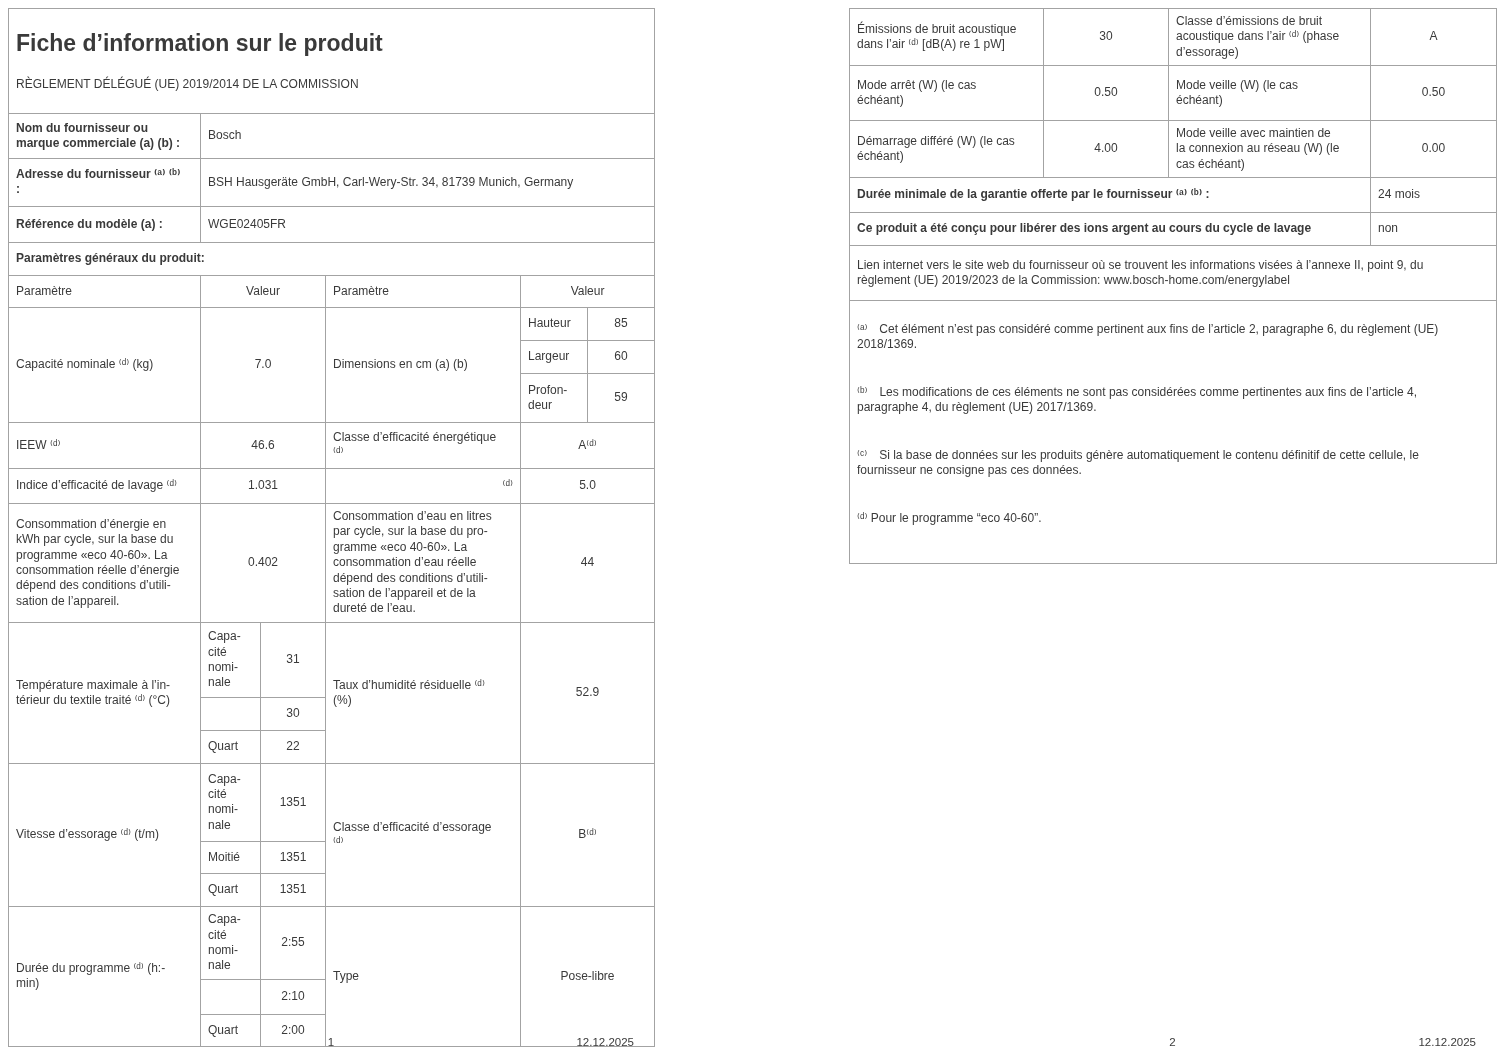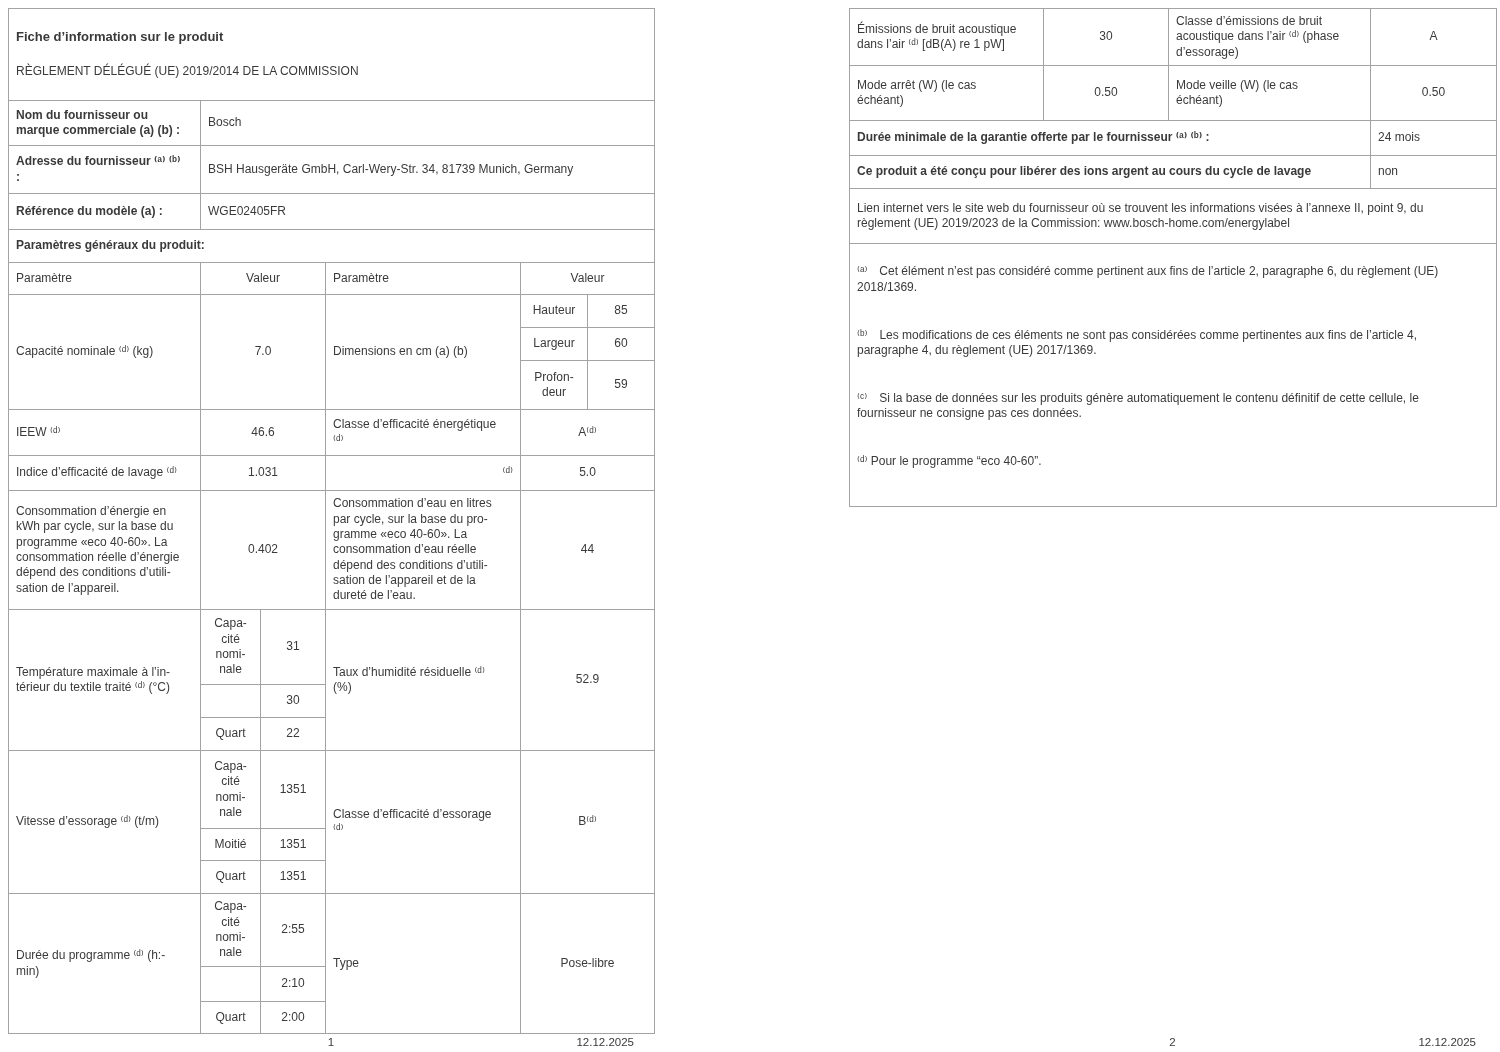--- a/index.html
+++ b/index.html
@@ -22,24 +22,24 @@
     border: 1px solid #a3a3a3;
     padding: 5px 7px;
     font-size: 12px;
     line-height: 1.28;
     vertical-align: middle;
     white-space: pre-line;
     overflow: hidden;
   }
   .b   { font-weight: bold; }
   .val { text-align: center; }
-  .sub { text-align: center; }
+  .sub { text-align: left; }
   .right { text-align: right; }
   .titlecell { vertical-align: top; padding: 8px 10px; }
-  .title { font-size: 13px; font-weight: bold; white-space: normal; }
+  .title { font-size: 23px; font-weight: bold; white-space: normal; }
   .reg   { font-size: 12px; margin-top: 3px; white-space: normal; }
   .fncell { vertical-align: top; padding: 9px 8px; }
   .fncell p { margin: 0 0 17px 0; }
   .footer {
     position: absolute;
     top: 1036px;
     height: 16px;
     font-size: 11.5px;
     color: #3a3a3a;
   }
@@ -220,20 +220,29 @@
     <td class="val">A</td>
   </tr>
   <tr style="height:55px">
     <td>Mode arrêt (W) (le cas
 échéant)</td>
     <td class="val">0.50</td>
     <td>Mode veille (W) (le cas
 échéant)</td>
     <td class="val">0.50</td>
   </tr>
+  <tr style="height:56px">
+    <td>Démarrage différé (W) (le cas
+échéant)</td>
+    <td class="val">4.00</td>
+    <td>Mode veille avec maintien de
+la connexion au réseau (W) (le
+cas échéant)</td>
+    <td class="val">0.00</td>
+  </tr>
   <tr style="height:35px">
     <td colspan="3" class="b">Durée minimale de la garantie offerte par le fournisseur ⁽ᵃ⁾ ⁽ᵇ⁾ :</td>
     <td>24 mois</td>
   </tr>
   <tr style="height:33px">
     <td colspan="3" class="b">Ce produit a été conçu pour libérer des ions argent au cours du cycle de lavage</td>
     <td>non</td>
   </tr>
   <tr style="height:55px">
     <td colspan="4">Lien internet vers le site web du fournisseur où se trouvent les informations visées à l’annexe II, point 9, du

